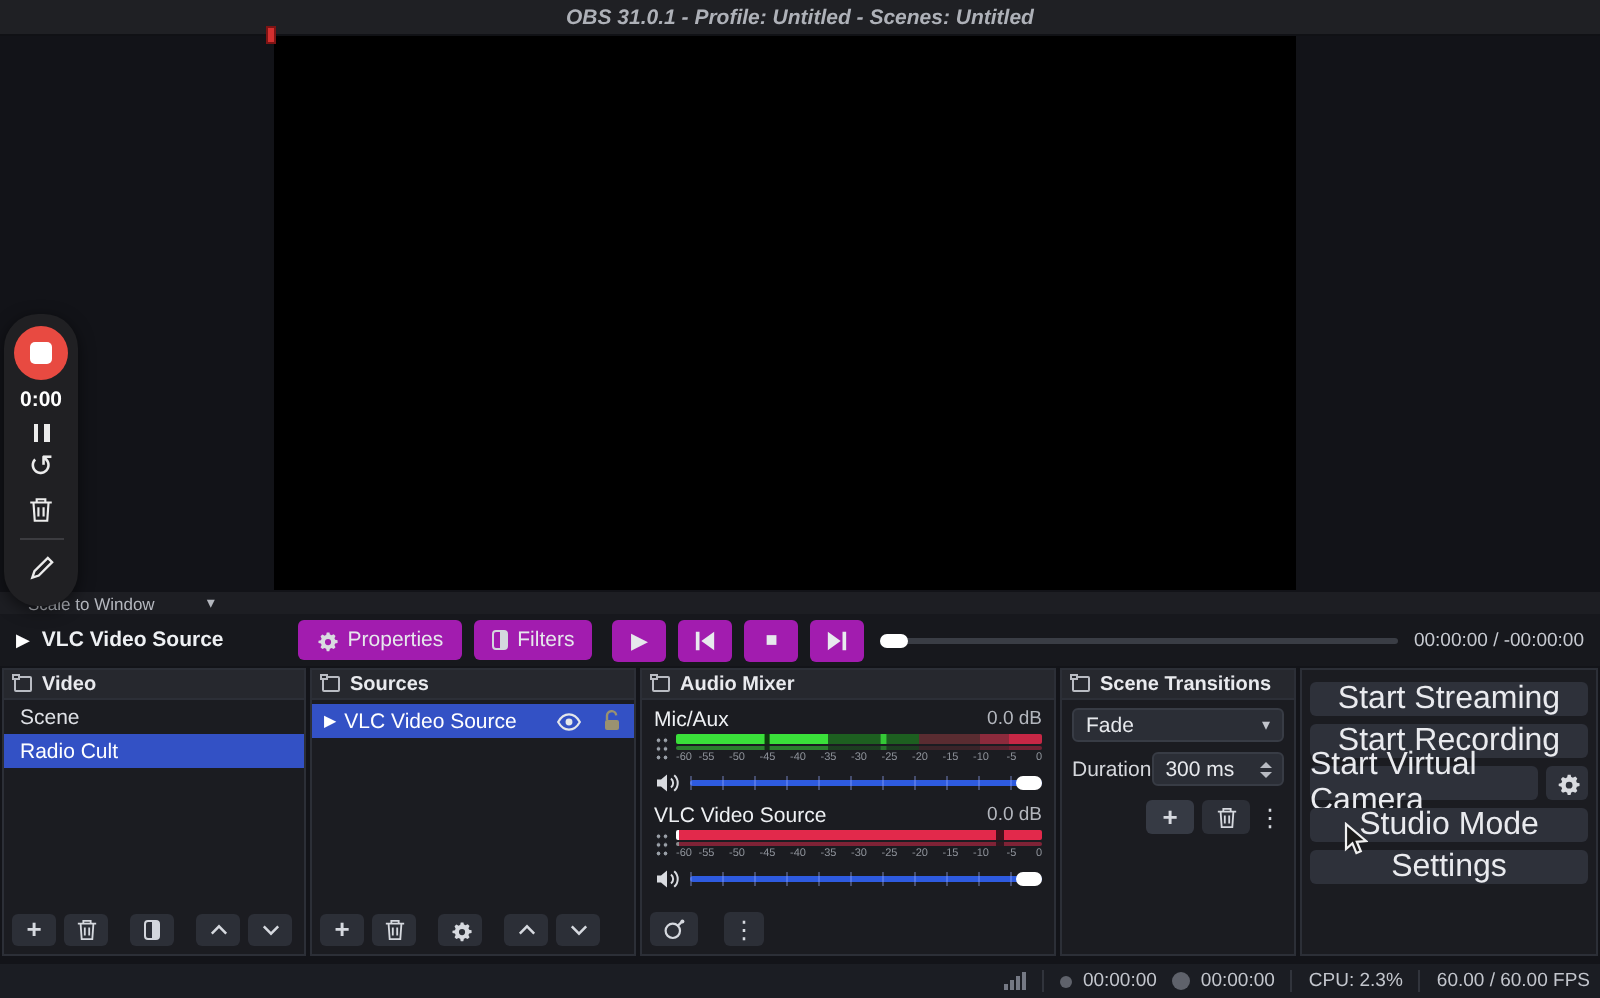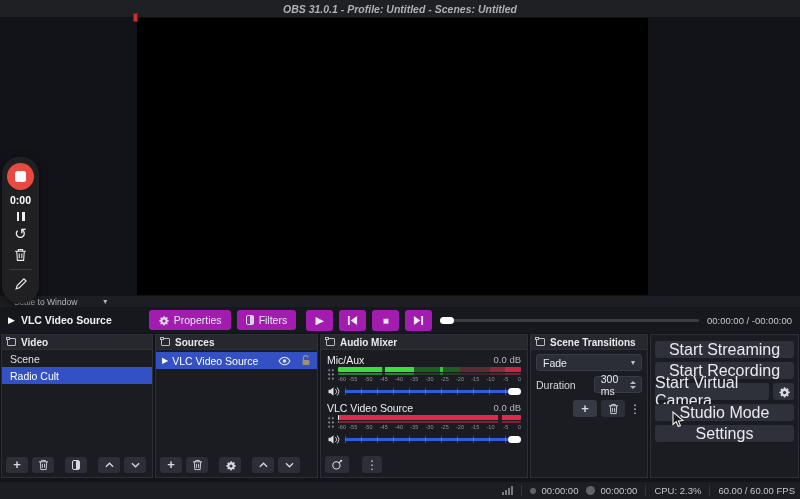--- a/index.html
+++ b/index.html
@@ -117,21 +117,21 @@
   .vticks { position:absolute; left:0; right:0; top:3px; height:7px;
     background:repeating-linear-gradient(to right, rgba(150,170,255,.35) 0 1px, transparent 1px 16px); }
   .vhandle { position:absolute; right:0; top:3px; width:13px; height:7px; background:#fff; border-radius:4px; }
 
   
   .sel-box {
     height:17px; margin:4px 5px 0 5px; background:#2b2e36; border:1px solid #383c45; border-radius:3px;
     display:flex; align-items:center; padding-left:6px; font-size:10.5px; color:#e7e9ed;
   }
   .sel-box .dd { margin-left:auto; width:16px; text-align:center; color:#c2c5cc; font-size:8px; }
-  .dur-row { display:flex; align-items:center; gap:18px; margin:5px 5px 0 5px; }
+  .dur-row { display:flex; align-items:center; gap:0; margin:5px 5px 0 5px; }
   .dur-lbl { font-size:10.5px; color:#d5d7dc; }
   .spin { flex:1; height:17px; background:#2b2e36; border:1px solid #383c45; border-radius:3px;
     display:flex; align-items:center; padding:0 5px 0 6px; font-size:10.5px; color:#e7e9ed; }
   .spin-arrows { margin-left:auto; display:flex; flex-direction:column; gap:2px; }
   .tri-up { width:0; height:0; border-left:3px solid transparent; border-right:3px solid transparent; border-bottom:3.5px solid #b8bbc2; }
   .tri-dn { width:0; height:0; border-left:3px solid transparent; border-right:3px solid transparent; border-top:3.5px solid #b8bbc2; }
   .tr-btns { display:flex; align-items:center; justify-content:flex-end; gap:4px; margin:7px 6px 0 0; }
   .tbtn.lit { background:#363a44; width:24px; height:17px; }
   .tbtn.ghost { background:transparent; width:12px; }
 

